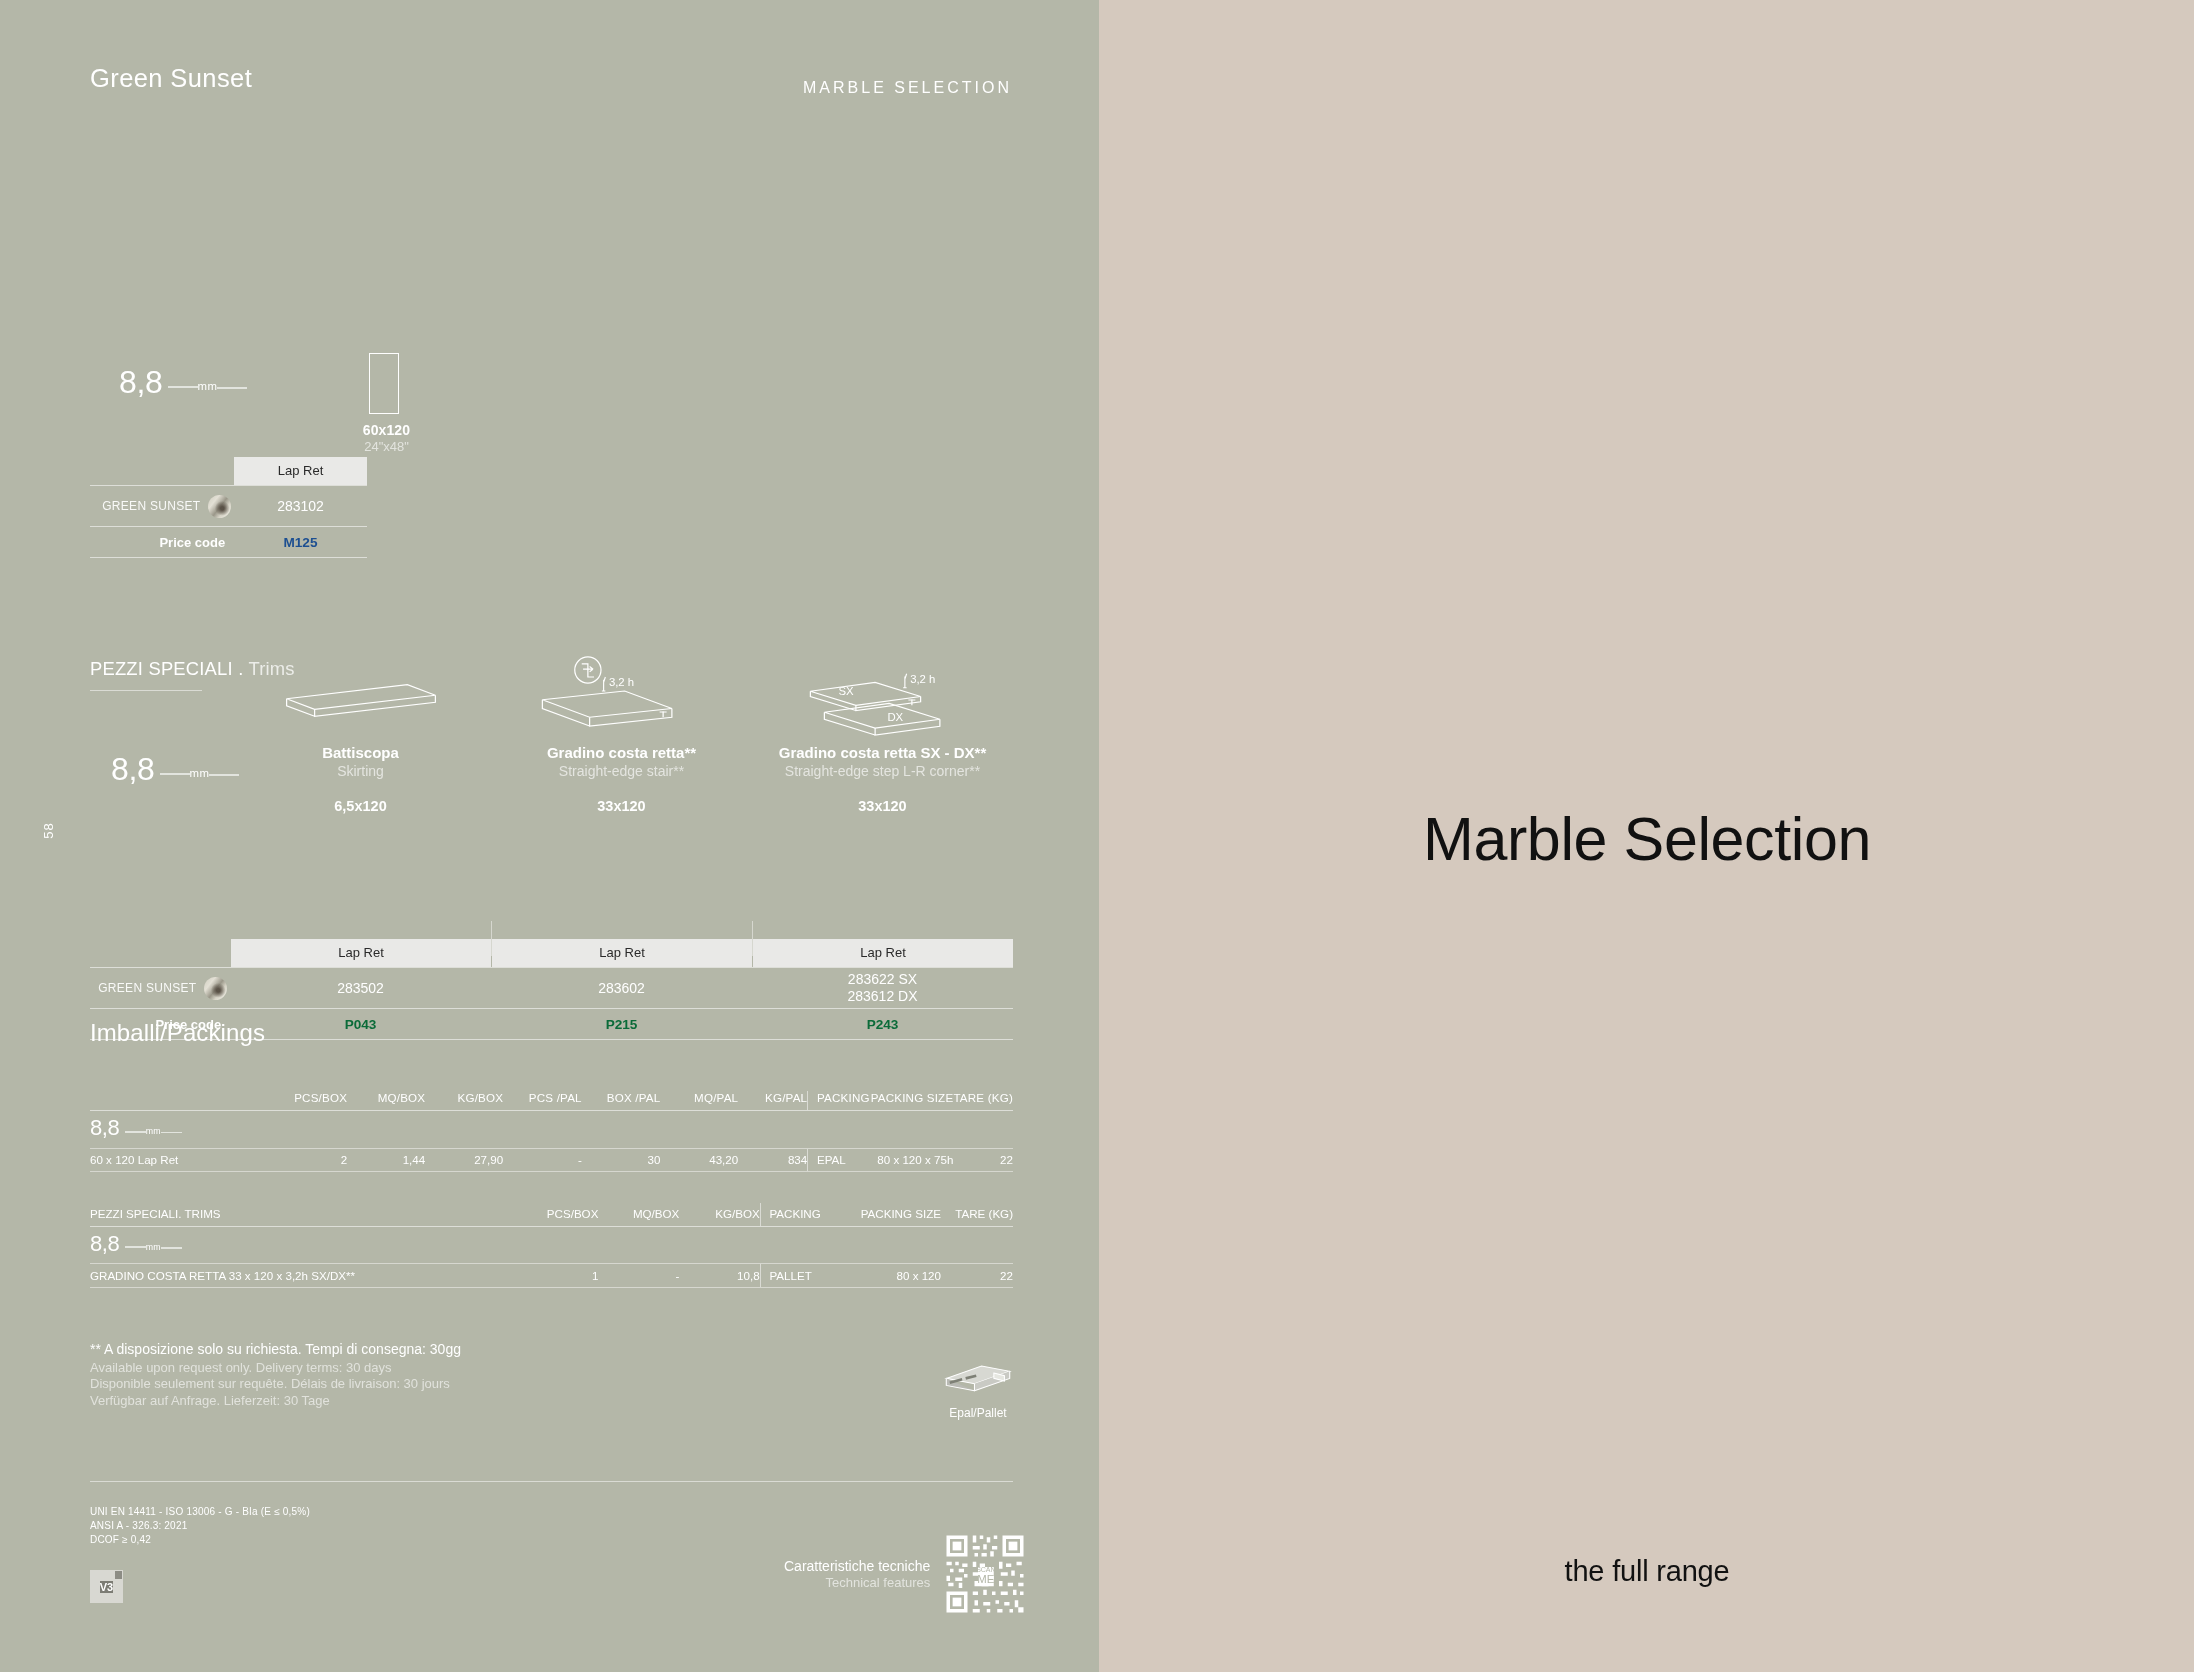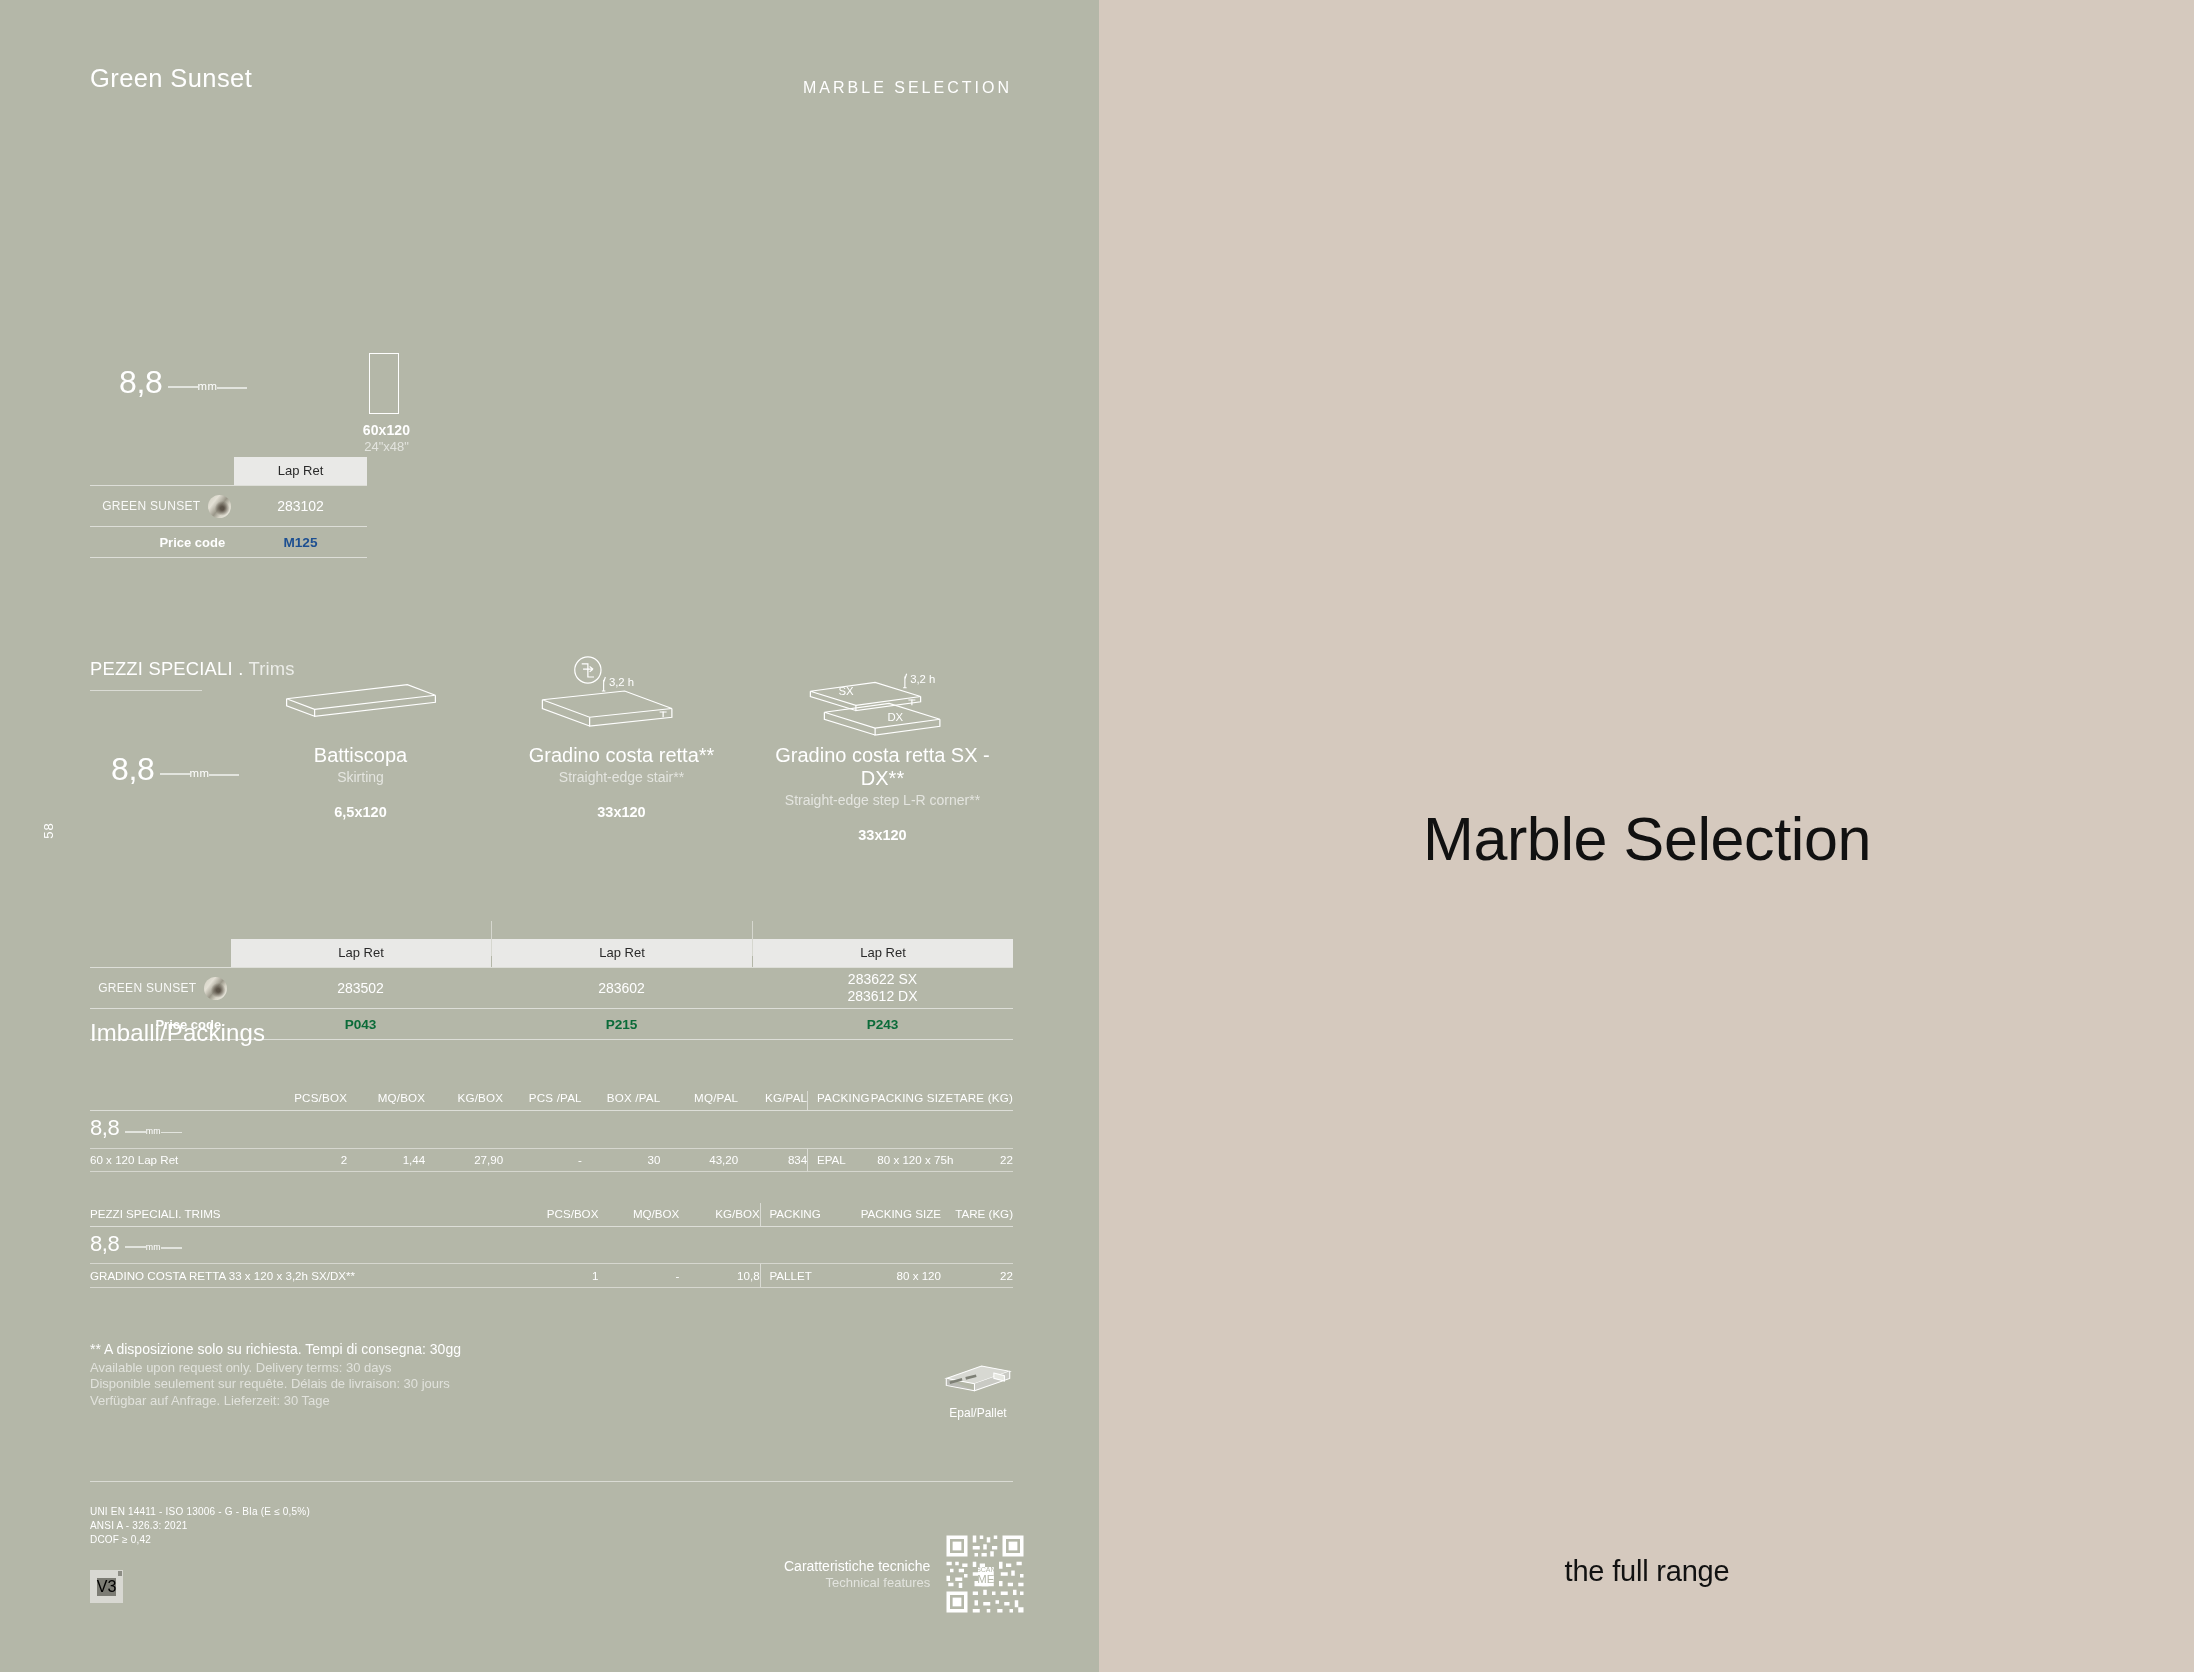--- a/index.html
+++ b/index.html
@@ -94,21 +94,21 @@
   .sec2 { position: absolute; left: 90px; top: 658px; width: 923px; }
   .sec2 .title { font-size: 18.4px; letter-spacing: 0.2px; }
   .sec2 .title .it { color: rgba(255,255,255,.75); }
   .sec2 .title-rule { width: 112px; height: 1.1px; background: rgba(255,255,255,.5); margin-top: 9.7px; }
   .sec2 .thk-wrap { position: absolute; left: 21px; top: 96px; }
 
   .trim-cols { position: absolute; left: 140px; top: 8.8px; width: 783px; display: flex; }
   .trim-col { flex: 1; position: relative; }
   .trim-art { height: 77px; position: relative; }
   .trim-names { text-align: center; }
-  .trim-names .n1 { font-size: 20px; font-weight: 400; }
+  .trim-names .n1 { font-size: 15px; font-weight: 700; }
   .trim-names .n2 { font-size: 14px; color: rgba(255,255,255,.64); margin-top: 1.8px; }
   .trim-size { text-align: center; font-size: 14.5px; font-weight: 700; margin-top: 19.3px; }
 
   .grid2 { position: absolute; left: 0px; top: 281px; width: 923px; }
   .g2-finish { display: flex; }
   .g2-finish .spacer { width: 140px; }
   .g2-finish .cell {
     width: 261px; background: #e9e9e7; color: #2a2a2a;
     font-size: 13px; text-align: center; padding: 6.1px 0 7px;
     border-left: 0.9px solid #b4b7a8;
@@ -164,23 +164,23 @@
   .specs div { font-size: 10px; color: #ffffff; line-height: 1.42; letter-spacing: 0.2px; }
   .v3 {
     position: absolute; left: 90px; top: 1570px; width: 33px; height: 33px;
     background: #d8d8d2;
     display: grid; grid-template-columns: 1fr 1fr 1fr; grid-template-rows: 1fr 1fr 1fr;
     gap: 1.3px; padding: 1.3px;
   }
   .v3 i { background: #d8d8d2; display: block; }
   .v3 i.dk { background: #8c8c84; }
   .v3 .mid {
-    grid-column: 2; grid-row: 2; background: #7c7c74; color: #000000;
-    font-size: 16px; font-style: normal; display: flex; align-items: center; justify-content: center;
-    font-weight: 400;
+    grid-column: 2; grid-row: 2; background: #7c7c74; color: #ffffff;
+    font-size: 11px; font-style: normal; display: flex; align-items: center; justify-content: center;
+    font-weight: 700;
   }
   .qrblk { position: absolute; left: 784px; top: 1532px; display: flex; align-items: center; gap: 12.3px; }
   .qrblk .cap { text-align: right; }
   .qrblk .cap .c1 { font-size: 14px; color: #ffffff; }
   .qrblk .cap .c2 { font-size: 13px; color: rgba(255,255,255,.62); margin-top: 0.9px; }
   .qr { width: 84px; height: 84px; position: relative; }
 
   
   .ms-title {
     position: absolute; left: 0; right: 0; top: 804px; text-align: center;

